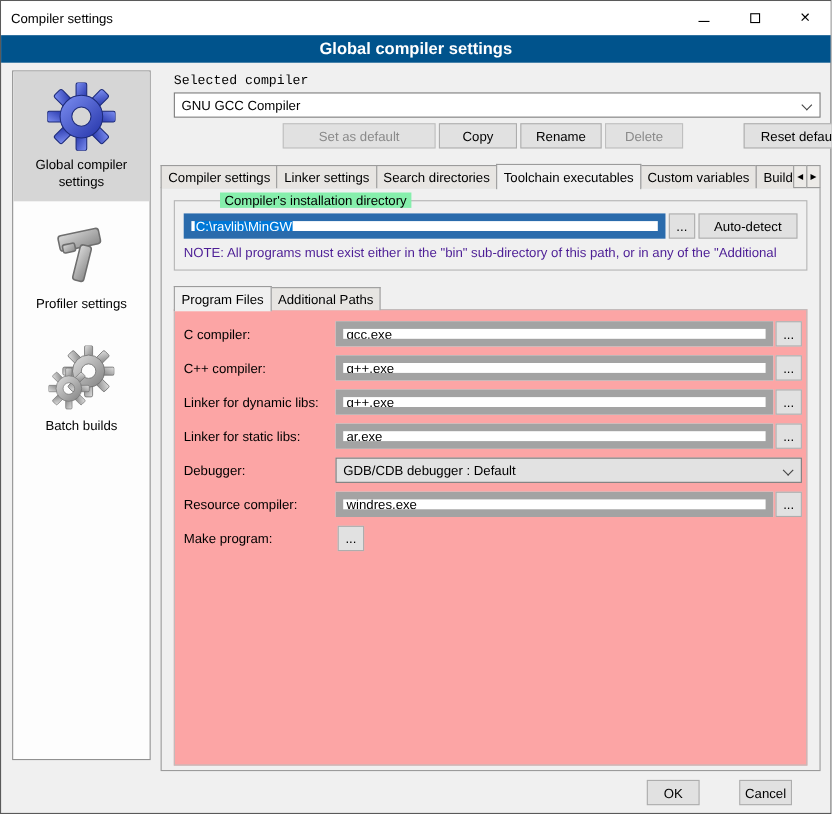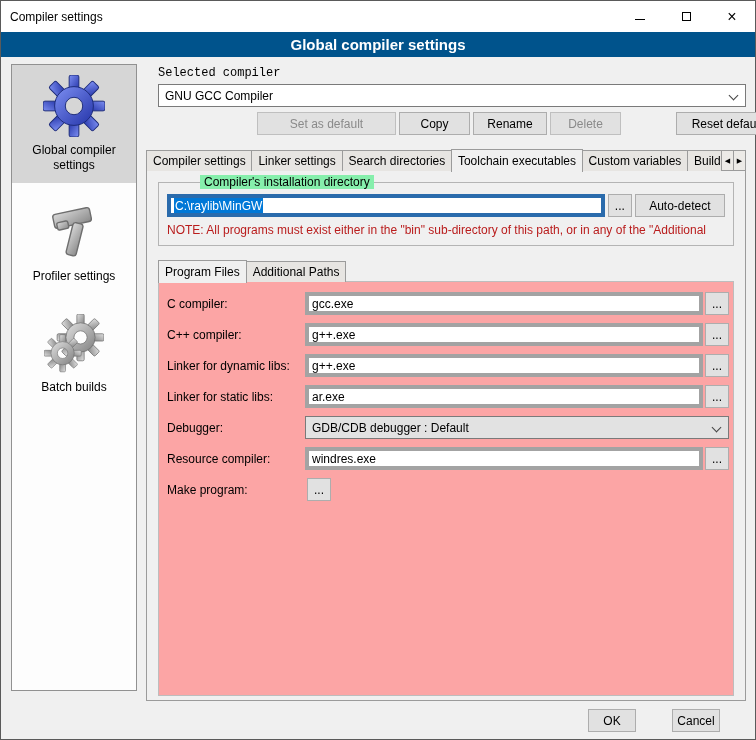--- a/index.html
+++ b/index.html
@@ -78,30 +78,30 @@
     border:1px solid #9b9b9b; background:#f0f0f0;
   }
 
   
   .groupbox { position:absolute; left:11px; top:11px; width:576px; height:64px; border:1px solid #b4b4b4; }
   .groupbox .legend {
     position:absolute; top:-8px; left:8px; background:#86efac; padding:0 4px; font-size:12px; white-space:nowrap;margin-left:33px;
   }
   .dirrow { position:absolute; left:8px; top:11px; right:8px; height:23px; display:flex; gap:3px; }
   .textbox {
-    background:#fff; border:4px solid #a3a3a3; height:100%;
+    background:#fff; border:7px solid #a3a3a3; height:100%;
     display:flex; align-items:center; padding:0 3px; overflow:hidden; white-space:nowrap;
   }
   .textbox.focused { border-color:#2a6bac; }
   .sel-text { background:#0078d7; color:#fff; padding:1px 1px; }
   .dir-input { width:446px; }
   .browse-sm { width:24px; }
   .autodetect { width:92px; }
   .note {
-    position:absolute; left:8px; top:40px; right:2px; color:#b91c1c;
+    position:absolute; left:8px; top:40px; right:2px; color:#4c1d95;
     white-space:nowrap; overflow:hidden; font-size:12px;
   }
 
   
   .inner-tabs { position:absolute; left:11px; top:89px; height:22px; display:flex; align-items:flex-end; z-index:2; }
   .inner-panel {
     position:absolute; left:11px; top:110px; width:576px; height:415px;
     border:1px solid #bdbdbd; background:#fca5a5; padding:10px 4px 0 8px;
   }
 

